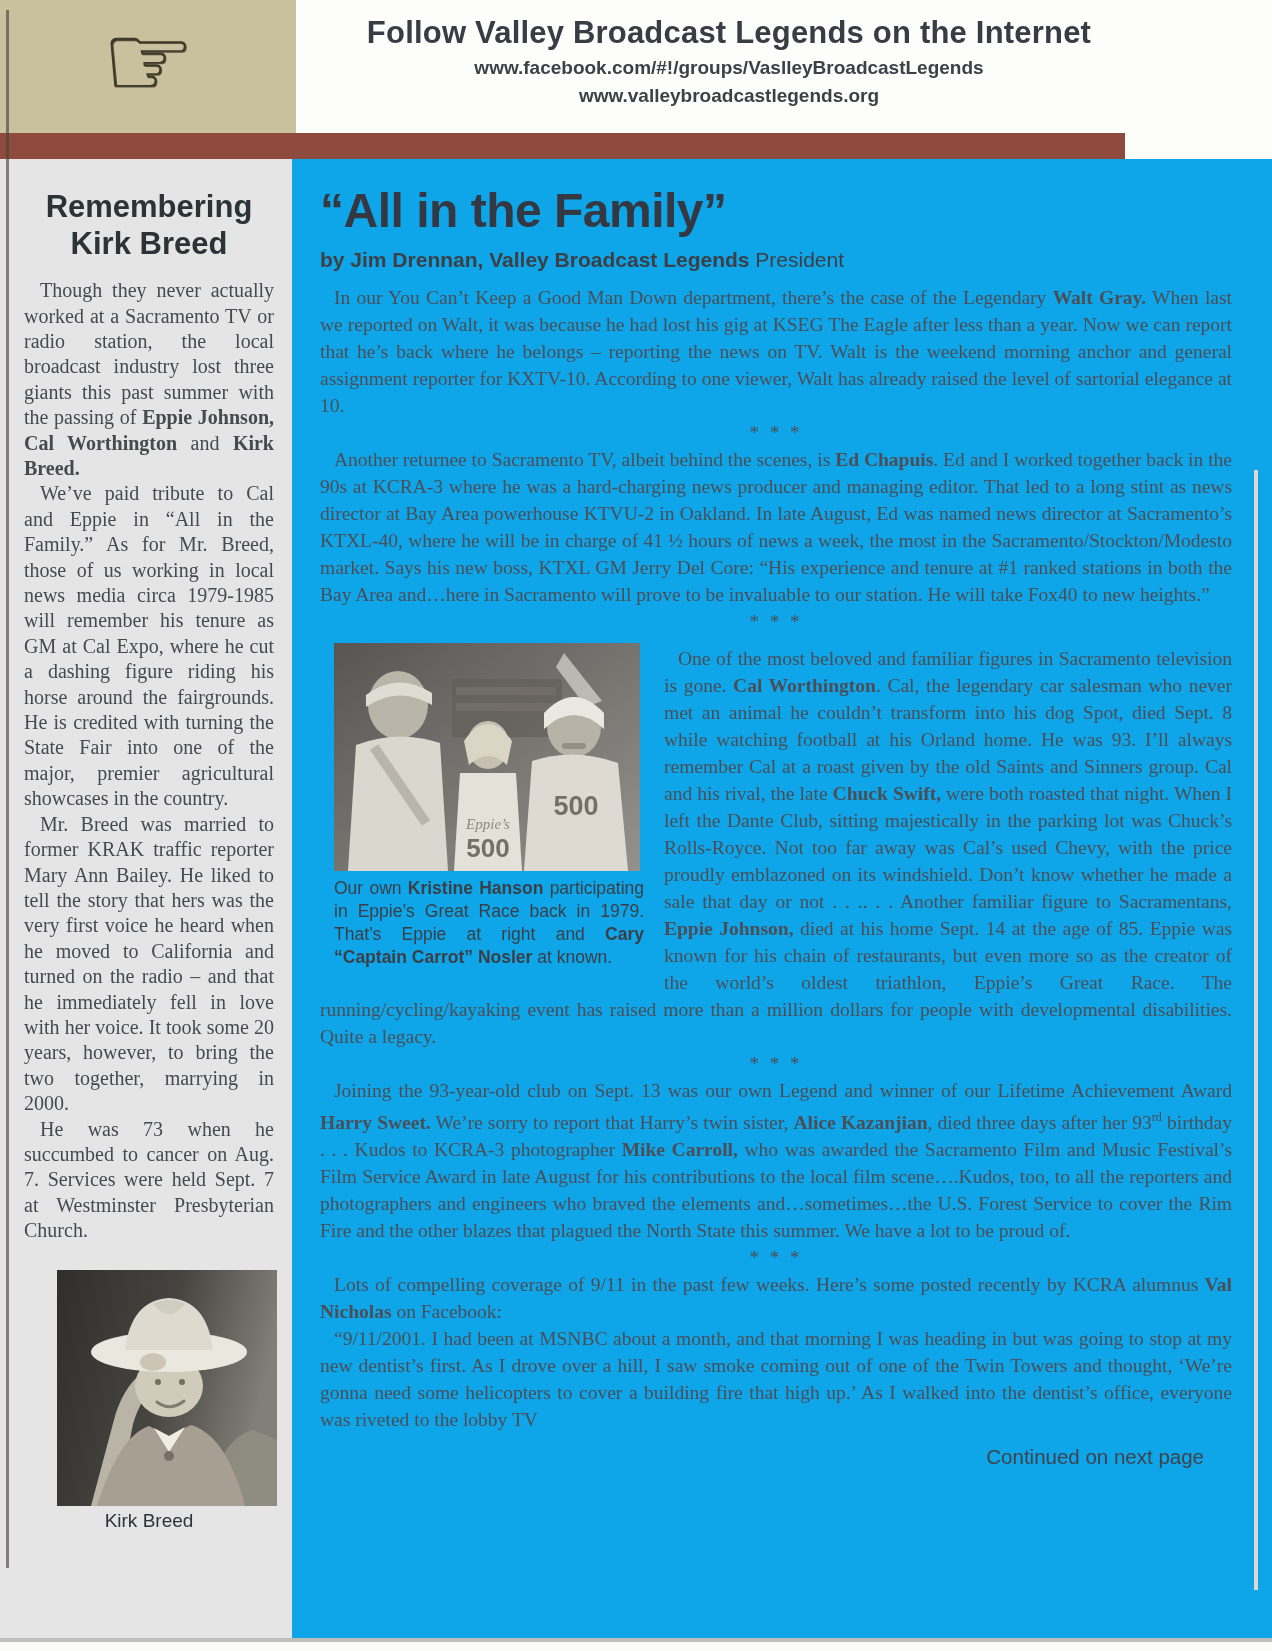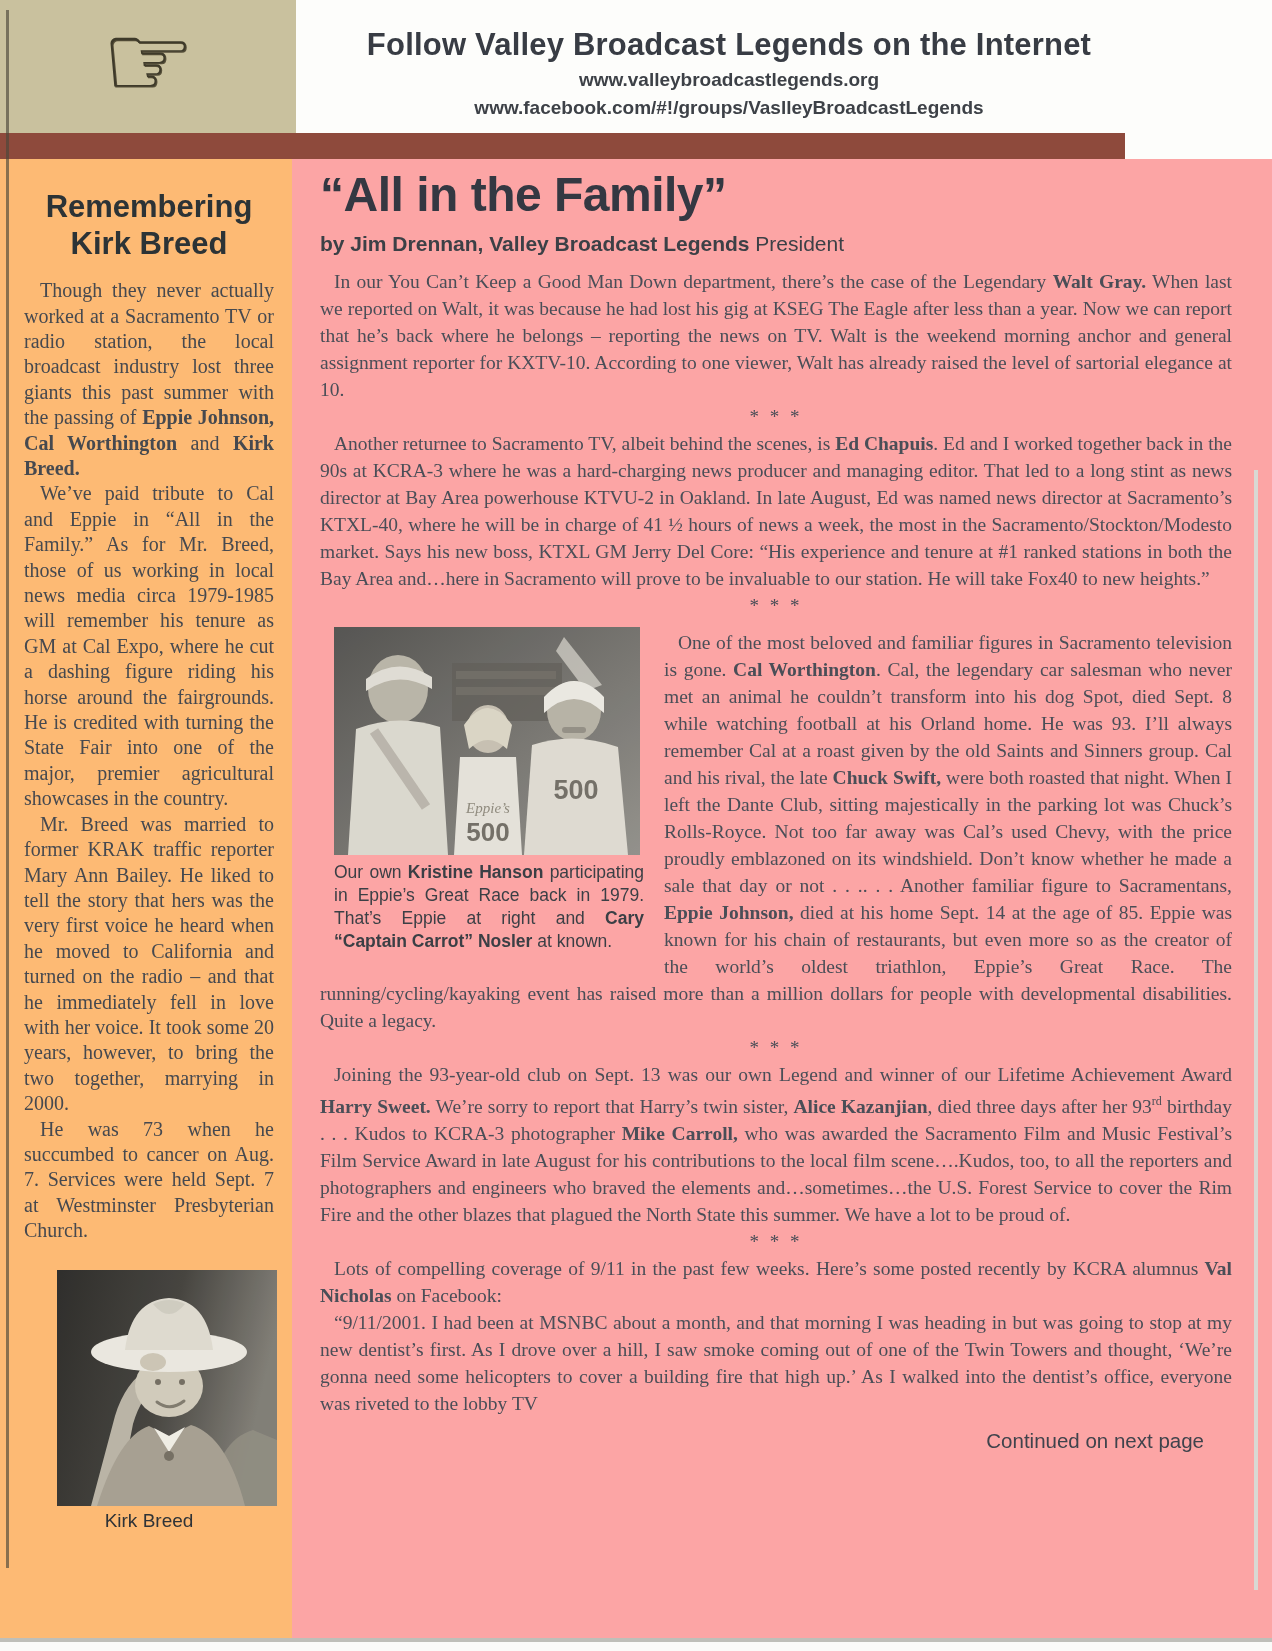--- a/index.html
+++ b/index.html
@@ -5,42 +5,42 @@
   html,body{margin:0;padding:0;background:#e8e7e2;}
   .page{position:relative;width:1272px;height:1651px;background:#fdfdfb;overflow:hidden;
         font-family:"Liberation Serif", serif;}
 
   
   .masthead{position:relative;height:133px;background:#fdfdfb;}
   .hand-block{position:absolute;left:0;top:0;width:296px;height:133px;background:#c9c19e;
               display:flex;align-items:center;justify-content:center;}
   .hand{font-family:"DejaVu Sans", sans-serif;font-size:104px;line-height:1;color:#3e3a2a;
         transform:translateY(-6px);text-shadow:1px 1px 0 #57503a;}
-  .masthead-text{position:absolute;left:296px;right:110px;top:16px;height:133px;text-align:center;
+  .masthead-text{position:absolute;left:296px;right:110px;top:4px;height:133px;text-align:center;
                  padding-top:11px;box-sizing:border-box;}
   .masthead-text h1{margin:0;font-family:"Liberation Sans", sans-serif;font-weight:700;
                     font-size:31px;color:#383c44;letter-spacing:0.2px;}
   .url{font-family:"Liberation Sans", sans-serif;font-weight:700;font-size:19px;color:#3d4147;
        margin-top:6px;}
   .red-bar{width:1125px;height:26px;background:#8e4a3c;}
 
   
   .content{display:flex;align-items:stretch;min-height:1479px;}
-  .sidebar{width:292px;min-width:292px;background:#fdba74;box-sizing:border-box;
+  .sidebar{width:292px;min-width:292px;background:#e5e5e5;box-sizing:border-box;
            padding:26px 18px 0 24px;color:#45484b;}
   .sidebar h2{font-family:"Liberation Sans", sans-serif;font-weight:700;font-size:31px;
               line-height:1.18;text-align:center;color:#2c3336;margin:4px 0 16px 0;}
   .sp{font-size:20px;line-height:25.4px;text-align:justify;text-indent:16px;margin:0;
       color:#46494f;}
   .kirk-fig{margin:26px auto 0 auto;width:185px;}
   .kirk-fig svg{display:block;width:220px;height:236px;}
   .kirk-cap{font-family:"Liberation Sans", sans-serif;font-size:19px;color:#2f3337;
             text-align:center;margin-top:4px;}
 
-  .article{flex:1;background:#fca5a5;box-sizing:border-box;padding:8px 40px 0 28px;
+  .article{flex:1;background:#0ea5e9;box-sizing:border-box;padding:24px 40px 0 28px;
            color:#4a4e57;}
   .title{margin:0 0 10px 0;font-family:"Liberation Sans", sans-serif;font-weight:700;
          font-size:48px;letter-spacing:-0.5px;color:#343842;}
   .byline{font-family:"Liberation Sans", sans-serif;font-size:21px;color:#3c4046;
           margin-bottom:12px;}
   .ap{font-size:19.5px;line-height:27px;text-align:justify;text-indent:14px;margin:0;}
   .b{font-weight:700;}
   .sep{text-align:center;font-size:19px;letter-spacing:3px;color:#4a4e57;margin:3px 0 2px 0;}
 
   
@@ -64,22 +64,22 @@
 <body>
 
 <div class="page">
 
   <header class="masthead">
     <div class="hand-block">
       <span class="hand">☞</span>
     </div>
     <div class="masthead-text">
       <h1>Follow Valley Broadcast Legends on the Internet</h1>
+      <div class="url">www.facebook.com/#!/groups/VaslleyBroadcastLegends</div>
       <div class="url">www.valleybroadcastlegends.org</div>
-      <div class="url">www.facebook.com/#!/groups/VaslleyBroadcastLegends</div>
     </div>
   </header>
 
   <div class="red-bar"></div>
 
   <div class="content">
 
     <aside class="sidebar">
       <h2>Remembering Kirk Breed</h2>
       <p class="sp"><span>Though they never actually worked at a Sacramento TV or radio station, the local broadcast industry lost three giants this past summer with the passing of </span><span class="b">Eppie Johnson, Cal Worthington</span><span> and </span><span class="b">Kirk Breed.</span></p>

